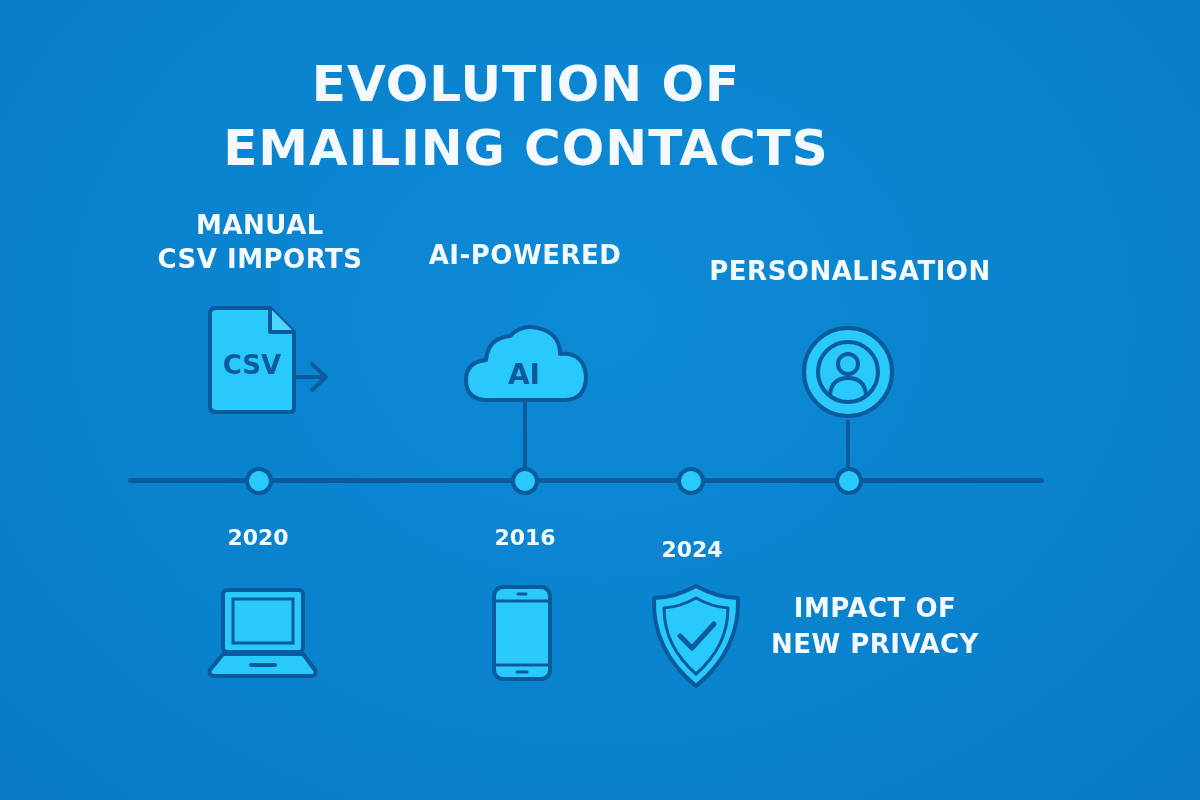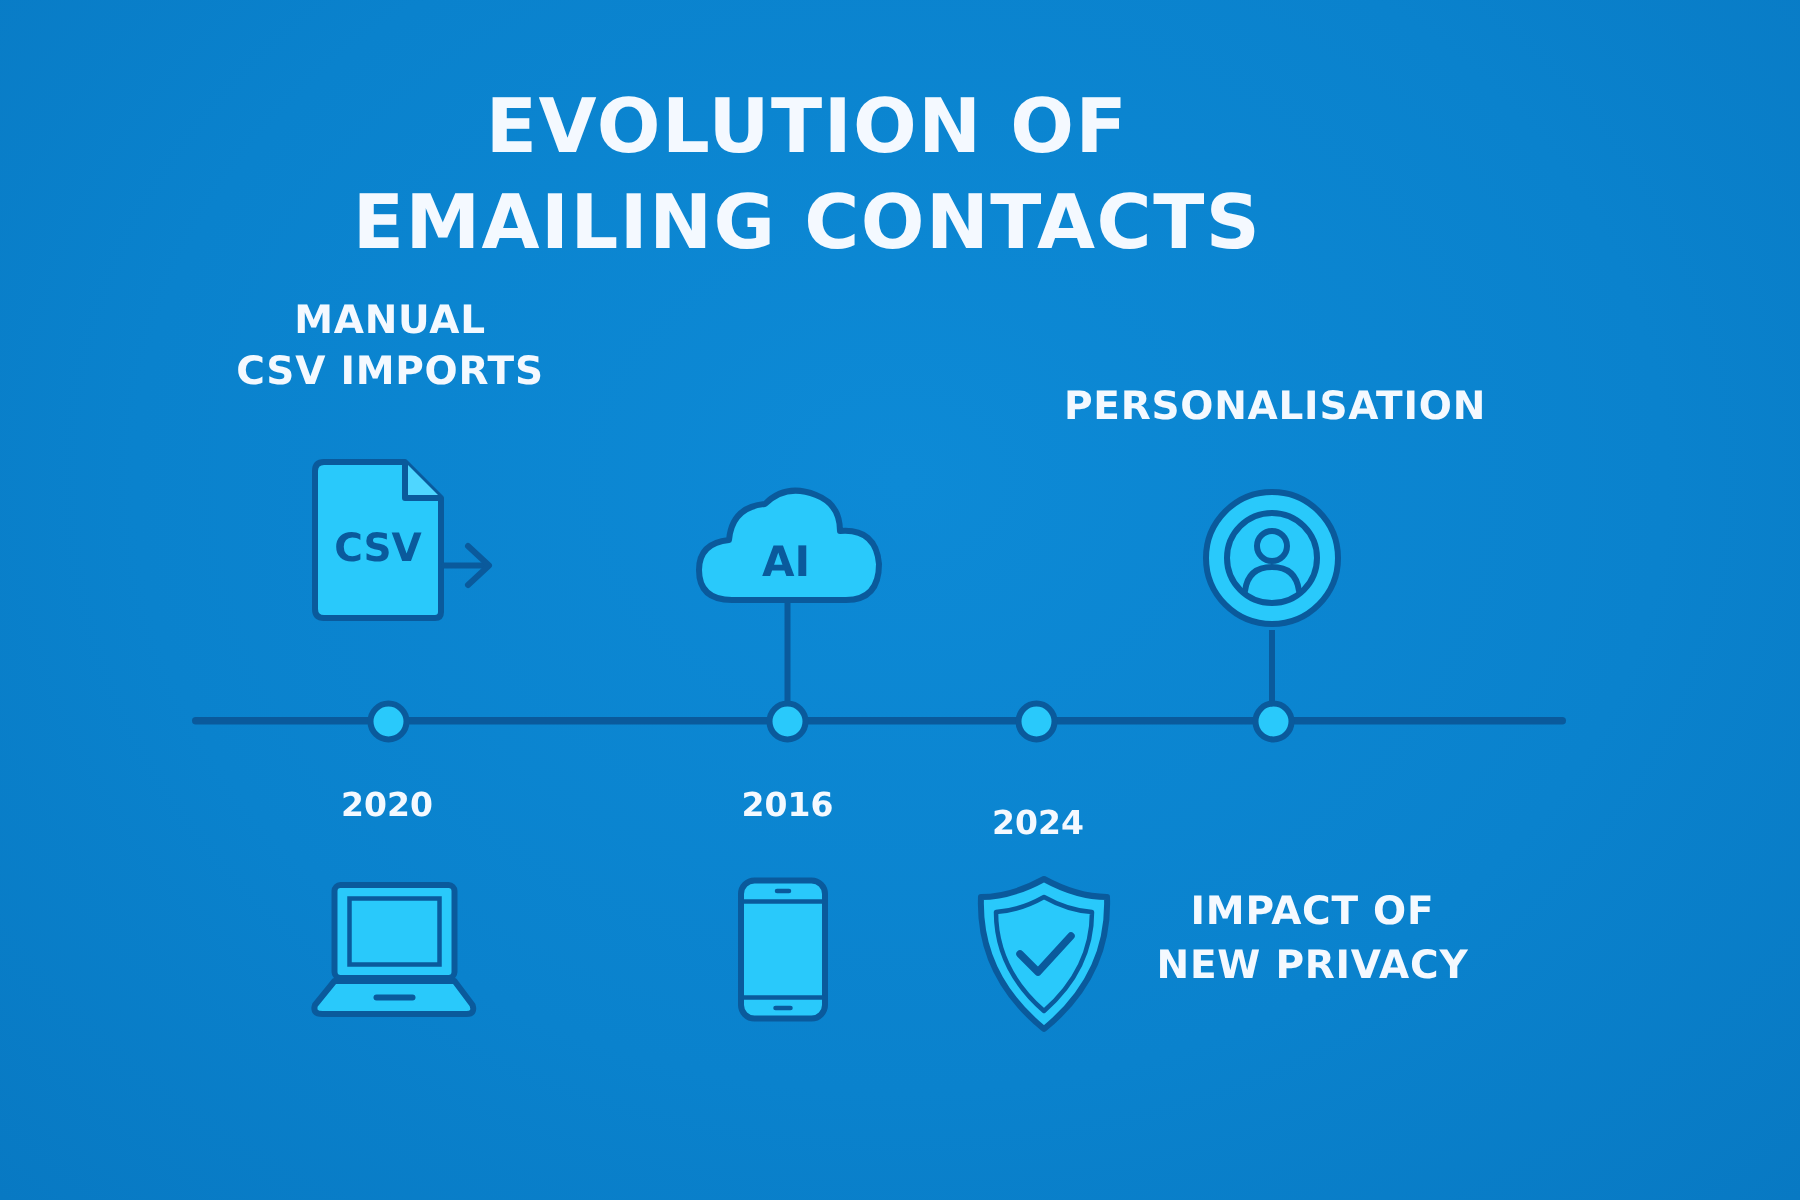--- a/index.html
+++ b/index.html
@@ -5,21 +5,21 @@
   html, body { margin: 0; padding: 0; }
   body {
     width: 1200px; height: 800px; overflow: hidden;
     background: #0a84d0;
     font-family: "DejaVu Sans", sans-serif;
     color: #f4f9ff;
     position: relative;
   }
   .canvas { position: absolute; inset: 0; background: radial-gradient(ellipse at 50% 40%, #0d8ad6 0%, #0a82cd 60%, #0879c3 100%); }
   .title {
-    position: absolute; left: 16px; width: 1044px; top: 52px;
+    position: absolute; left: 4px; width: 1044px; top: 52px;
     text-align: center; font-weight: bold; font-size: 50px; line-height: 64px;
     letter-spacing: 1px; color: #f4f9ff;
   }
   .label {
     position: absolute; text-align: center; font-weight: bold;
     font-size: 26px; line-height: 34px; color: #f4f9ff; letter-spacing: 0.5px;
   }
   .year {
     position: absolute; text-align: center; font-weight: bold;
     font-size: 22px; line-height: 40px; color: #f4f9ff;
@@ -38,25 +38,26 @@
 </head>
 <body>
 
 <div class="canvas"></div>
 
 <div class="title">
   <div>EVOLUTION OF</div>
   <div>EMAILING CONTACTS</div>
 </div>
 
-<div class="label" style="left:150px; width:220px; top:197px;">
+<div class="label" style="left:150px; width:220px; top:208px;">
   <div>MANUAL</div>
   <div>CSV IMPORTS</div>
 </div>
 <div class="label" style="left:400px; width:250px; top:238px;">
+  <div>AI-POWERED</div>
 </div>
 <div class="label" style="left:690px; width:320px; top:238px;margin-top:16px;">
   <div>PERSONALISATION</div>
 </div>
 
 <svg class="icon" style="left:200px; top:300px;" width="140" height="120" viewBox="0 0 140 120">
   <path d="M16 8 L70 8 L94 32 L94 108 Q94 112 90 112 L16 112 Q10 112 10 106 L10 14 Q10 8 16 8 Z" fill="#29c9fb" stroke="#0a5a9c" stroke-width="4" stroke-linejoin="round"></path>
   <path d="M70 8 L70 32 L94 32" fill="#4fd6ff" stroke="#0a5a9c" stroke-width="4" stroke-linejoin="round"></path>
   <text x="52" y="74" text-anchor="middle" font-family="DejaVu Sans, sans-serif" font-weight="bold" font-size="26" fill="#0a5a9c">CSV</text>
   <line x1="96" y1="77" x2="125" y2="77" stroke="#0a5a9c" stroke-width="4" stroke-linecap="round"></line>

